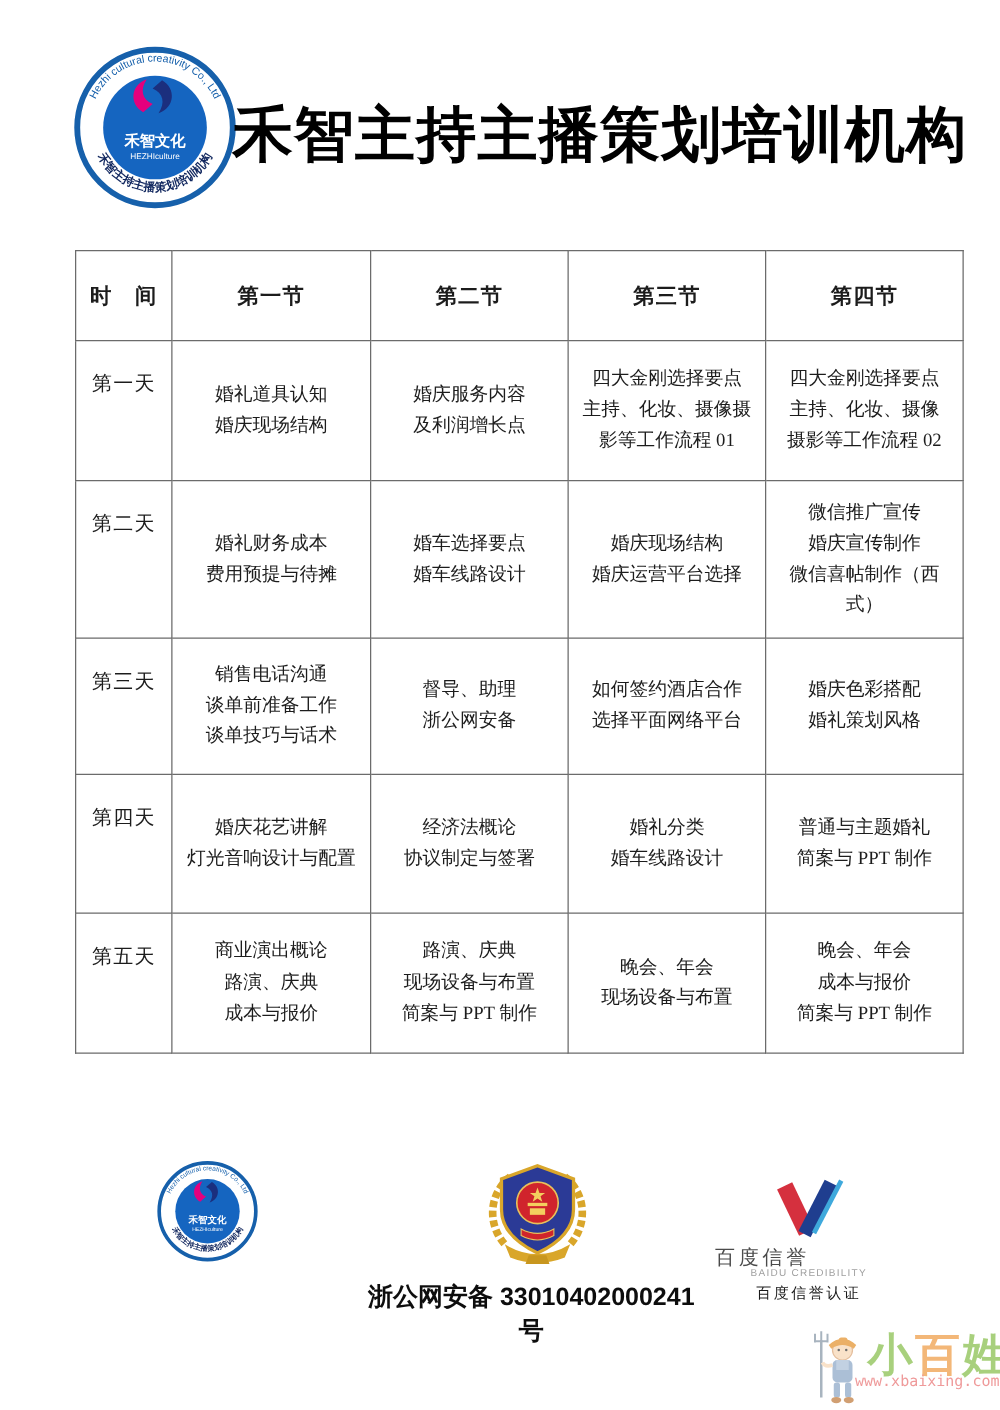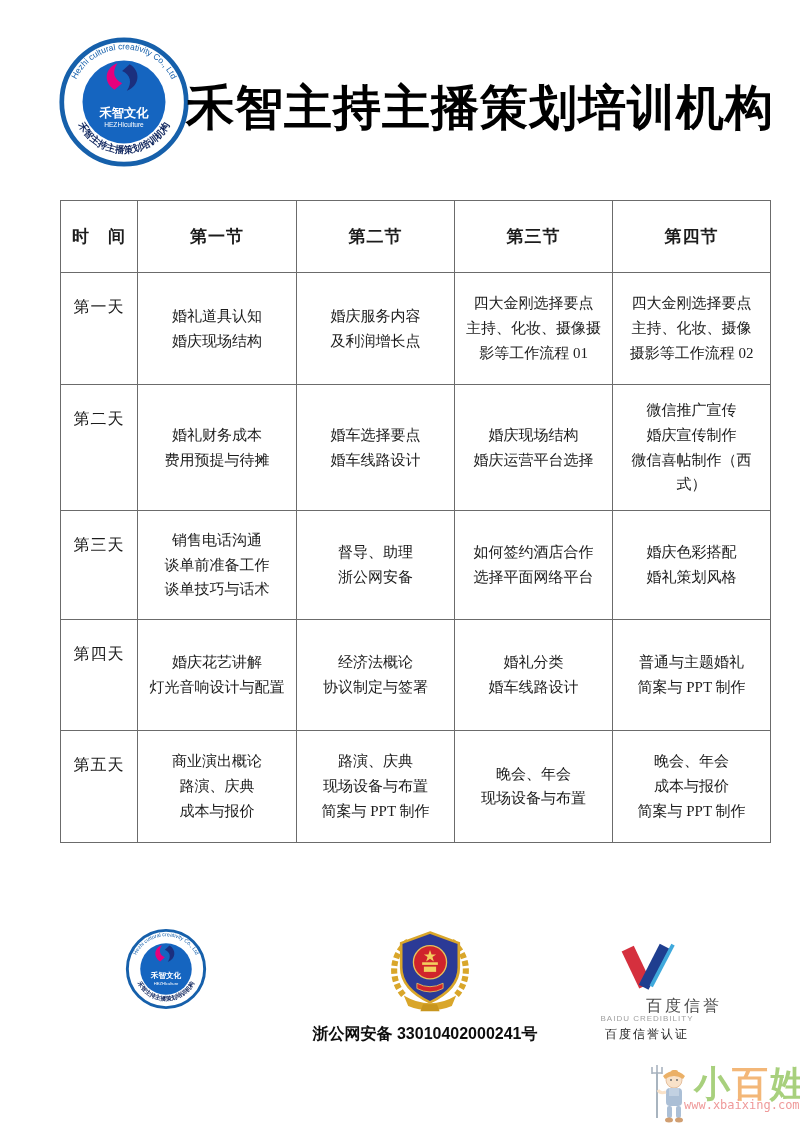--- a/index.html
+++ b/index.html
@@ -53,25 +53,25 @@
   .logo-small{position:absolute;left:125px;top:928px;width:82px;height:82px;}
   .copyright-text{
     position:absolute;left:40px;top:1018px;width:250px;text-align:center;
     font-family:"Liberation Sans","DejaVu Sans",sans-serif;
     font-size:14px;color:#333;
   }
   .police-badge{position:absolute;left:382px;top:924px;width:96px;height:94px;}
   .police-text{
     position:absolute;left:290px;top:1024px;width:270px;text-align:center;
     font-family:"Liberation Sans","DejaVu Sans",sans-serif;
-    font-size:16px;font-weight:700;color:#0d0d0d;
+    font-size:20px;font-weight:700;color:#0d0d0d;
   }
   .baidu-logo{position:absolute;left:614px;top:942px;width:66px;height:52px;}
   .baidu-name{
-    position:absolute;left:572px;top:996px;width:150px;text-align:right;
+    position:absolute;left:572px;top:996px;width:150px;text-align:left;
     font-family:"Liberation Sans","DejaVu Sans",sans-serif;
     font-size:16px;color:#4a4a4a;letter-spacing:3px;
   }
   .baidu-sub{
     position:absolute;left:572px;top:1014px;width:150px;text-align:center;
     font-family:"Liberation Sans","DejaVu Sans",sans-serif;
     font-size:8px;color:#a0a0a0;letter-spacing:1px;
   }
   .baidu-cert{
     position:absolute;left:572px;top:1026px;width:150px;text-align:center;

